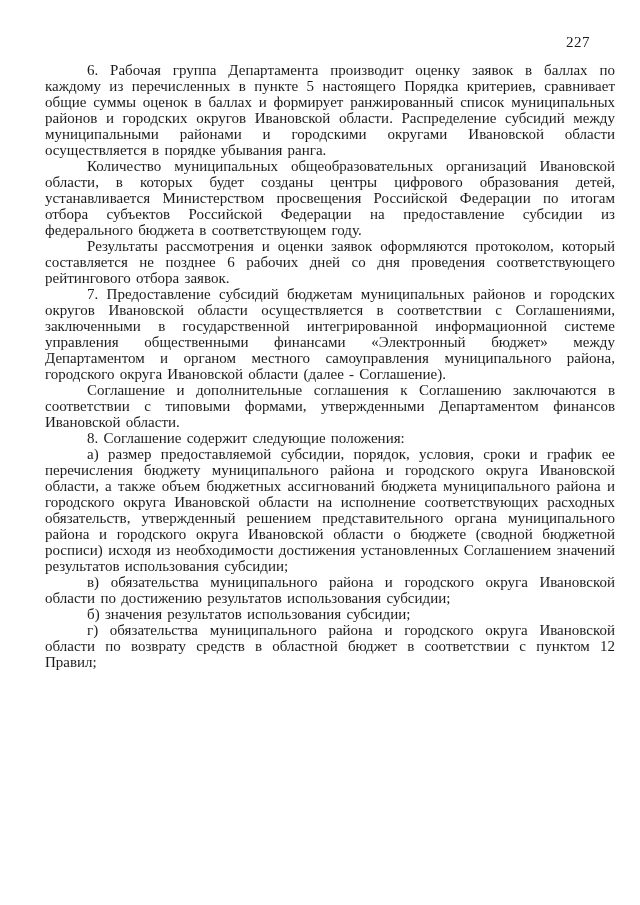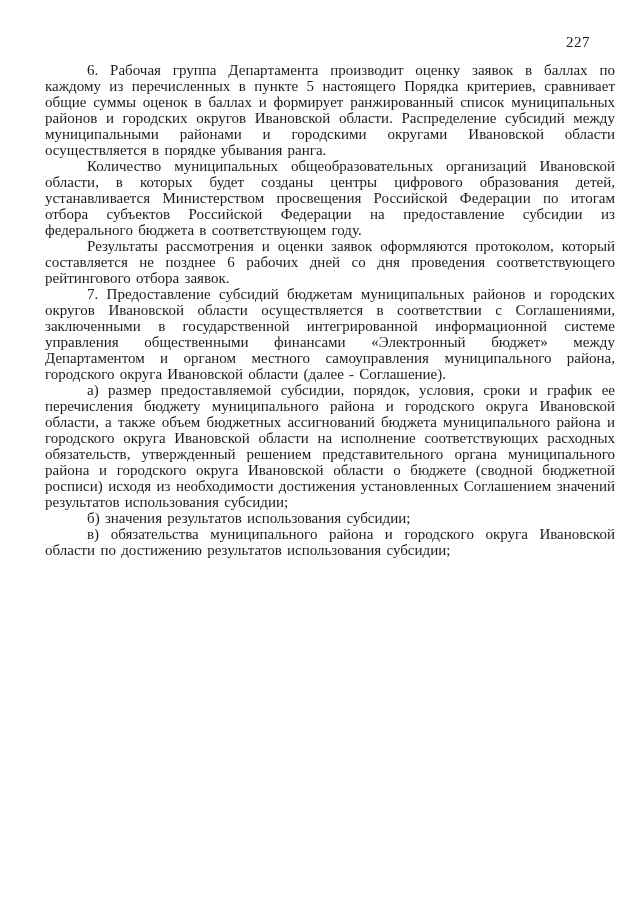--- a/index.html
+++ b/index.html
@@ -42,17 +42,20 @@
 <body>
 
 <div class="page">
   <div class="page-number">227</div>
 
   <div class="text-block">
     <p>6. Рабочая группа Департамента производит оценку заявок в баллах по каждому из перечисленных в пункте 5 настоящего Порядка критериев, сравнивает общие суммы оценок в баллах и формирует ранжированный список муниципальных районов и городских округов Ивановской области. Распределение субсидий между муниципальными районами и городскими округами Ивановской области осуществляется в порядке убывания ранга.</p>
     <p>Количество муниципальных общеобразовательных организаций Ивановской области, в которых будет созданы центры цифрового образования детей, устанавливается Министерством просвещения Российской Федерации по итогам отбора субъектов Российской Федерации на предоставление субсидии из федерального бюджета в соответствующем году.</p>
     <p>Результаты рассмотрения и оценки заявок оформляются протоколом, который составляется не позднее 6 рабочих дней со дня проведения соответствующего рейтингового отбора заявок.</p>
     <p>7. Предоставление субсидий бюджетам муниципальных районов и городских округов Ивановской области осуществляется в соответствии с Соглашениями, заключенными в государственной интегрированной информационной системе управления общественными финансами «Электронный бюджет» между Департаментом и органом местного самоуправления муниципального района, городского округа Ивановской области (далее - Соглашение).</p>
+    <p>Соглашение и дополнительные соглашения к Соглашению заключаются в соответствии с типовыми формами, утвержденными Департаментом финансов Ивановской области.</p>
+    <p>8. Соглашение содержит следующие положения:</p>
     <p>а) размер предоставляемой субсидии, порядок, условия, сроки и график ее перечисления бюджету муниципального района и городского округа Ивановской области, а также объем бюджетных ассигнований бюджета муниципального района и городского округа Ивановской области на исполнение соответствующих расходных обязательств, утвержденный решением представительного органа муниципального района и городского округа Ивановской области о бюджете (сводной бюджетной росписи) исходя из необходимости достижения установленных Соглашением значений результатов использования субсидии;</p>
+    <p>в) обязательства муниципального района и городского округа Ивановской области по достижению результатов использования субсидии;</p>
     <p>б) значения результатов использования субсидии;</p>
-    <p>в) обязательства муниципального района и городского округа Ивановской области по достижению результатов использования субсидии;</p>
+    <p>г) обязательства муниципального района и городского округа Ивановской области по возврату средств в областной бюджет в соответствии с пунктом 12 Правил;</p>
   </div>
 </div>
 
 </body></html>

